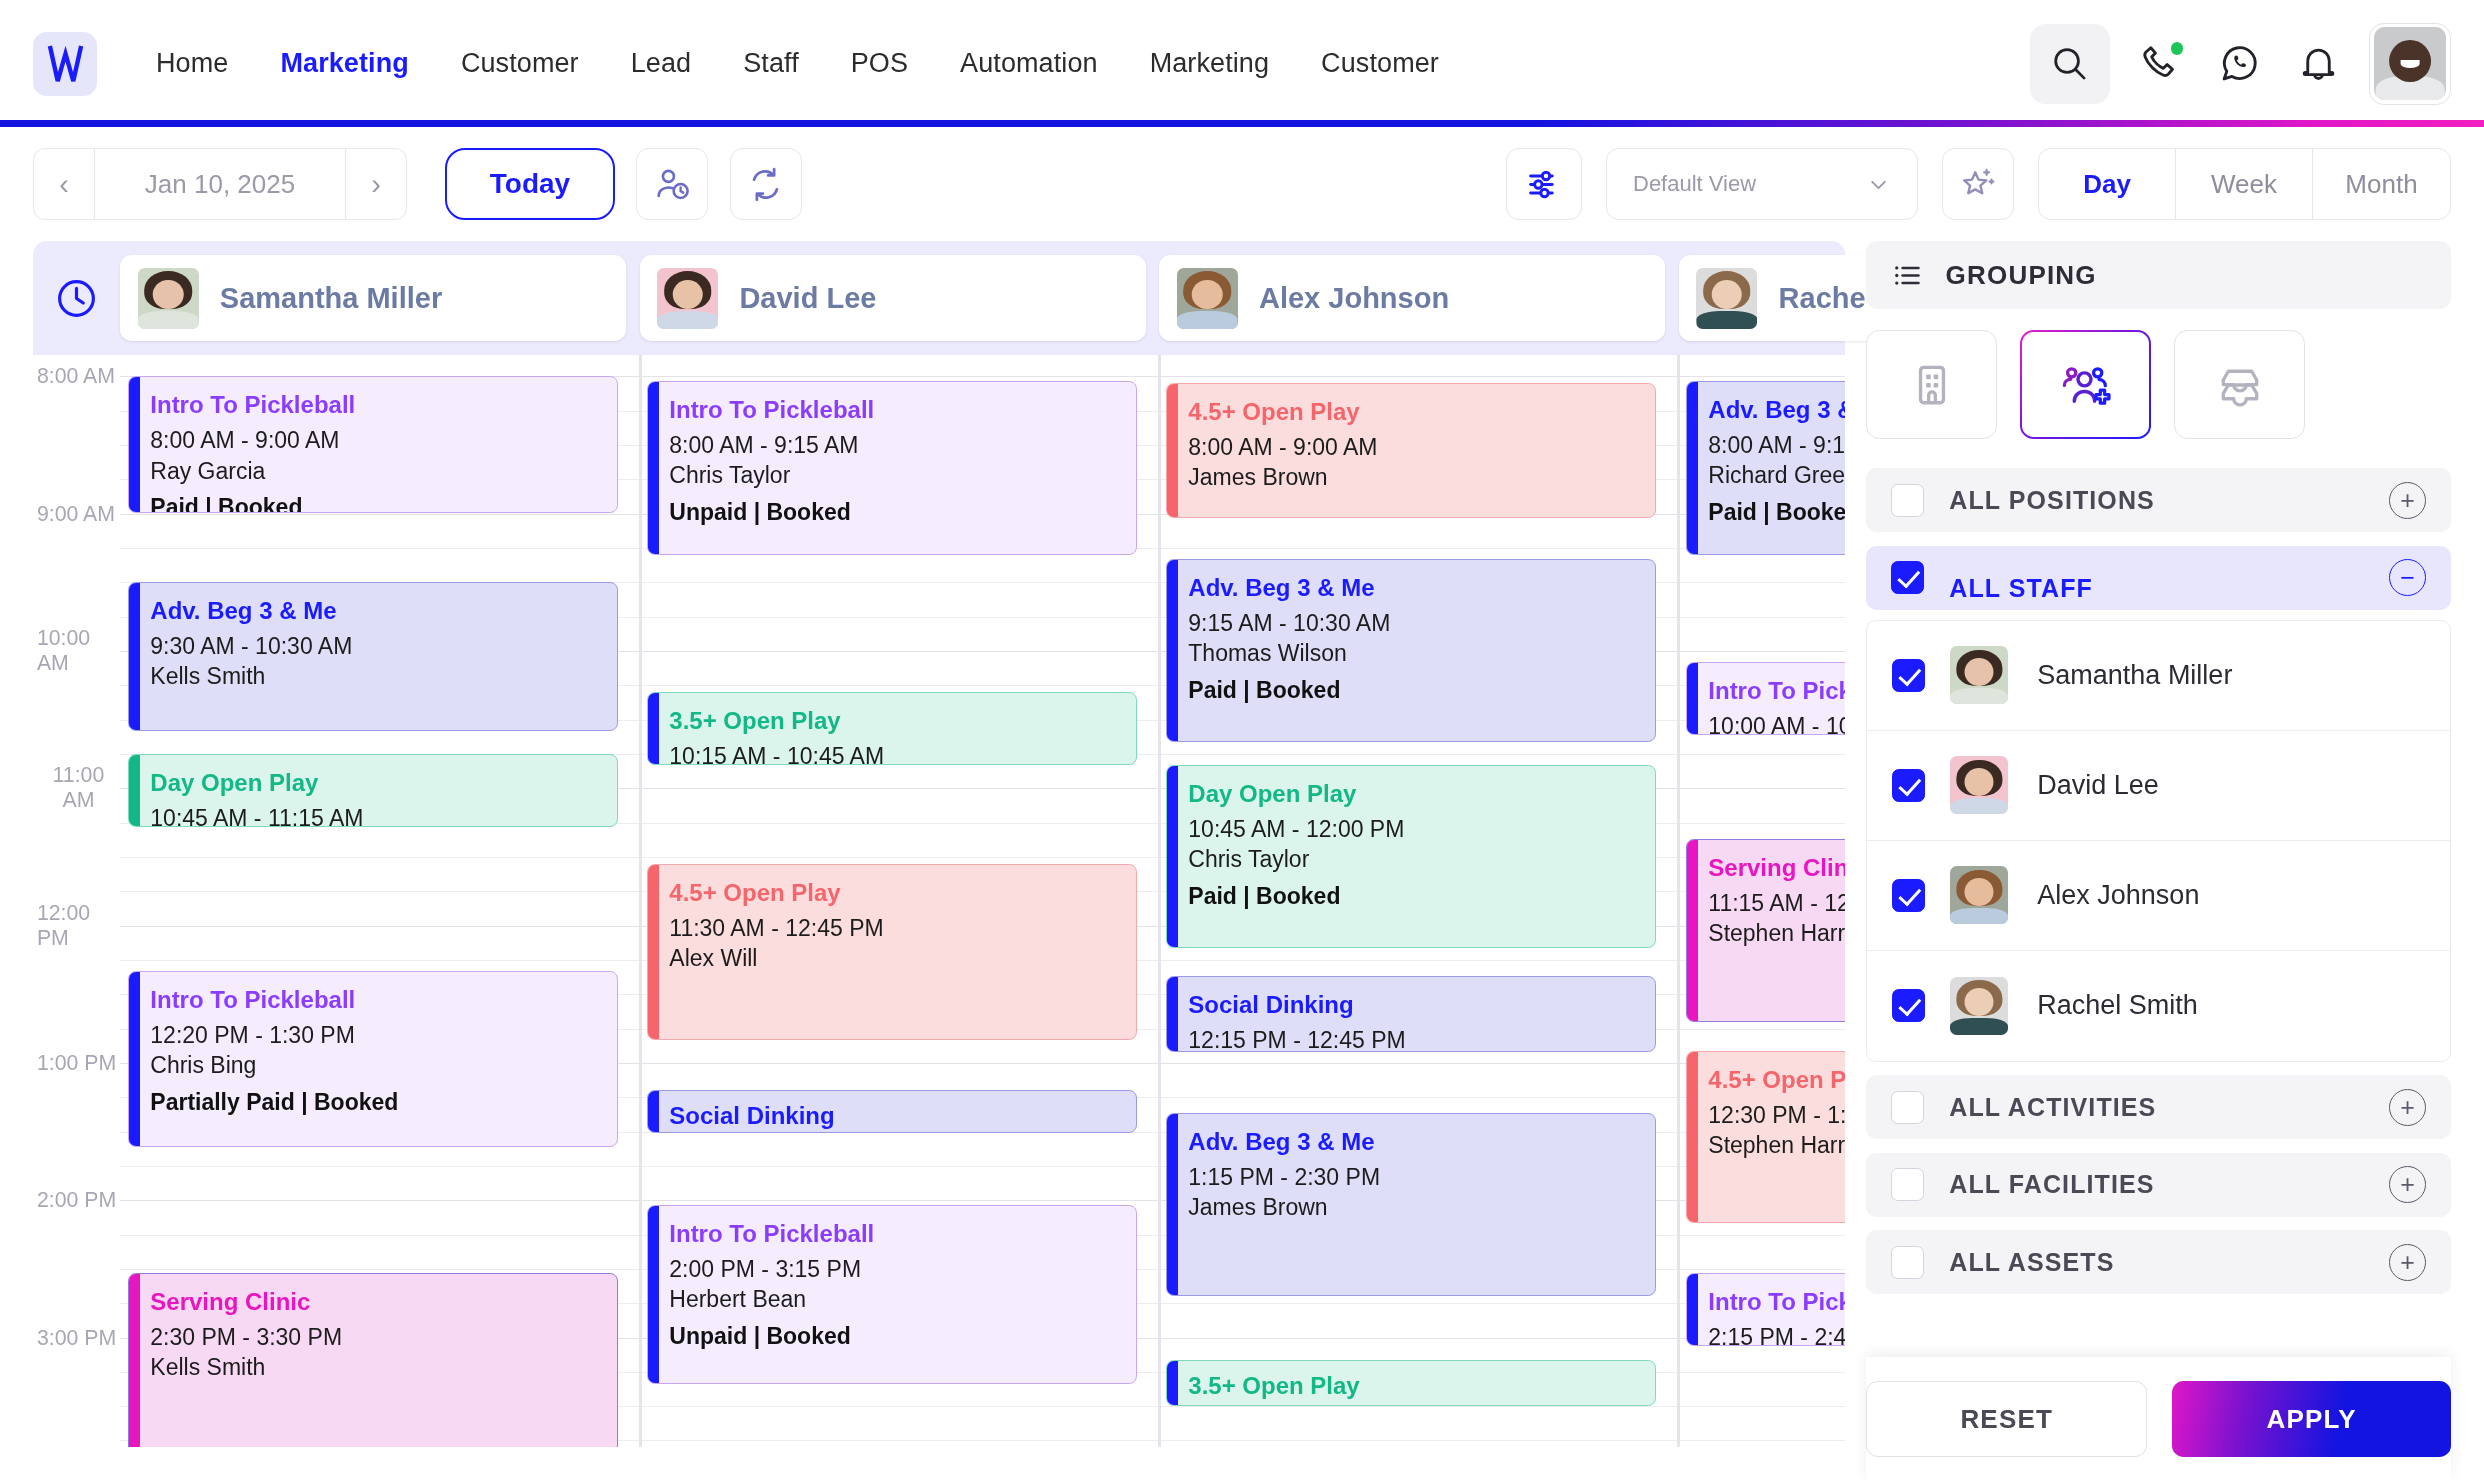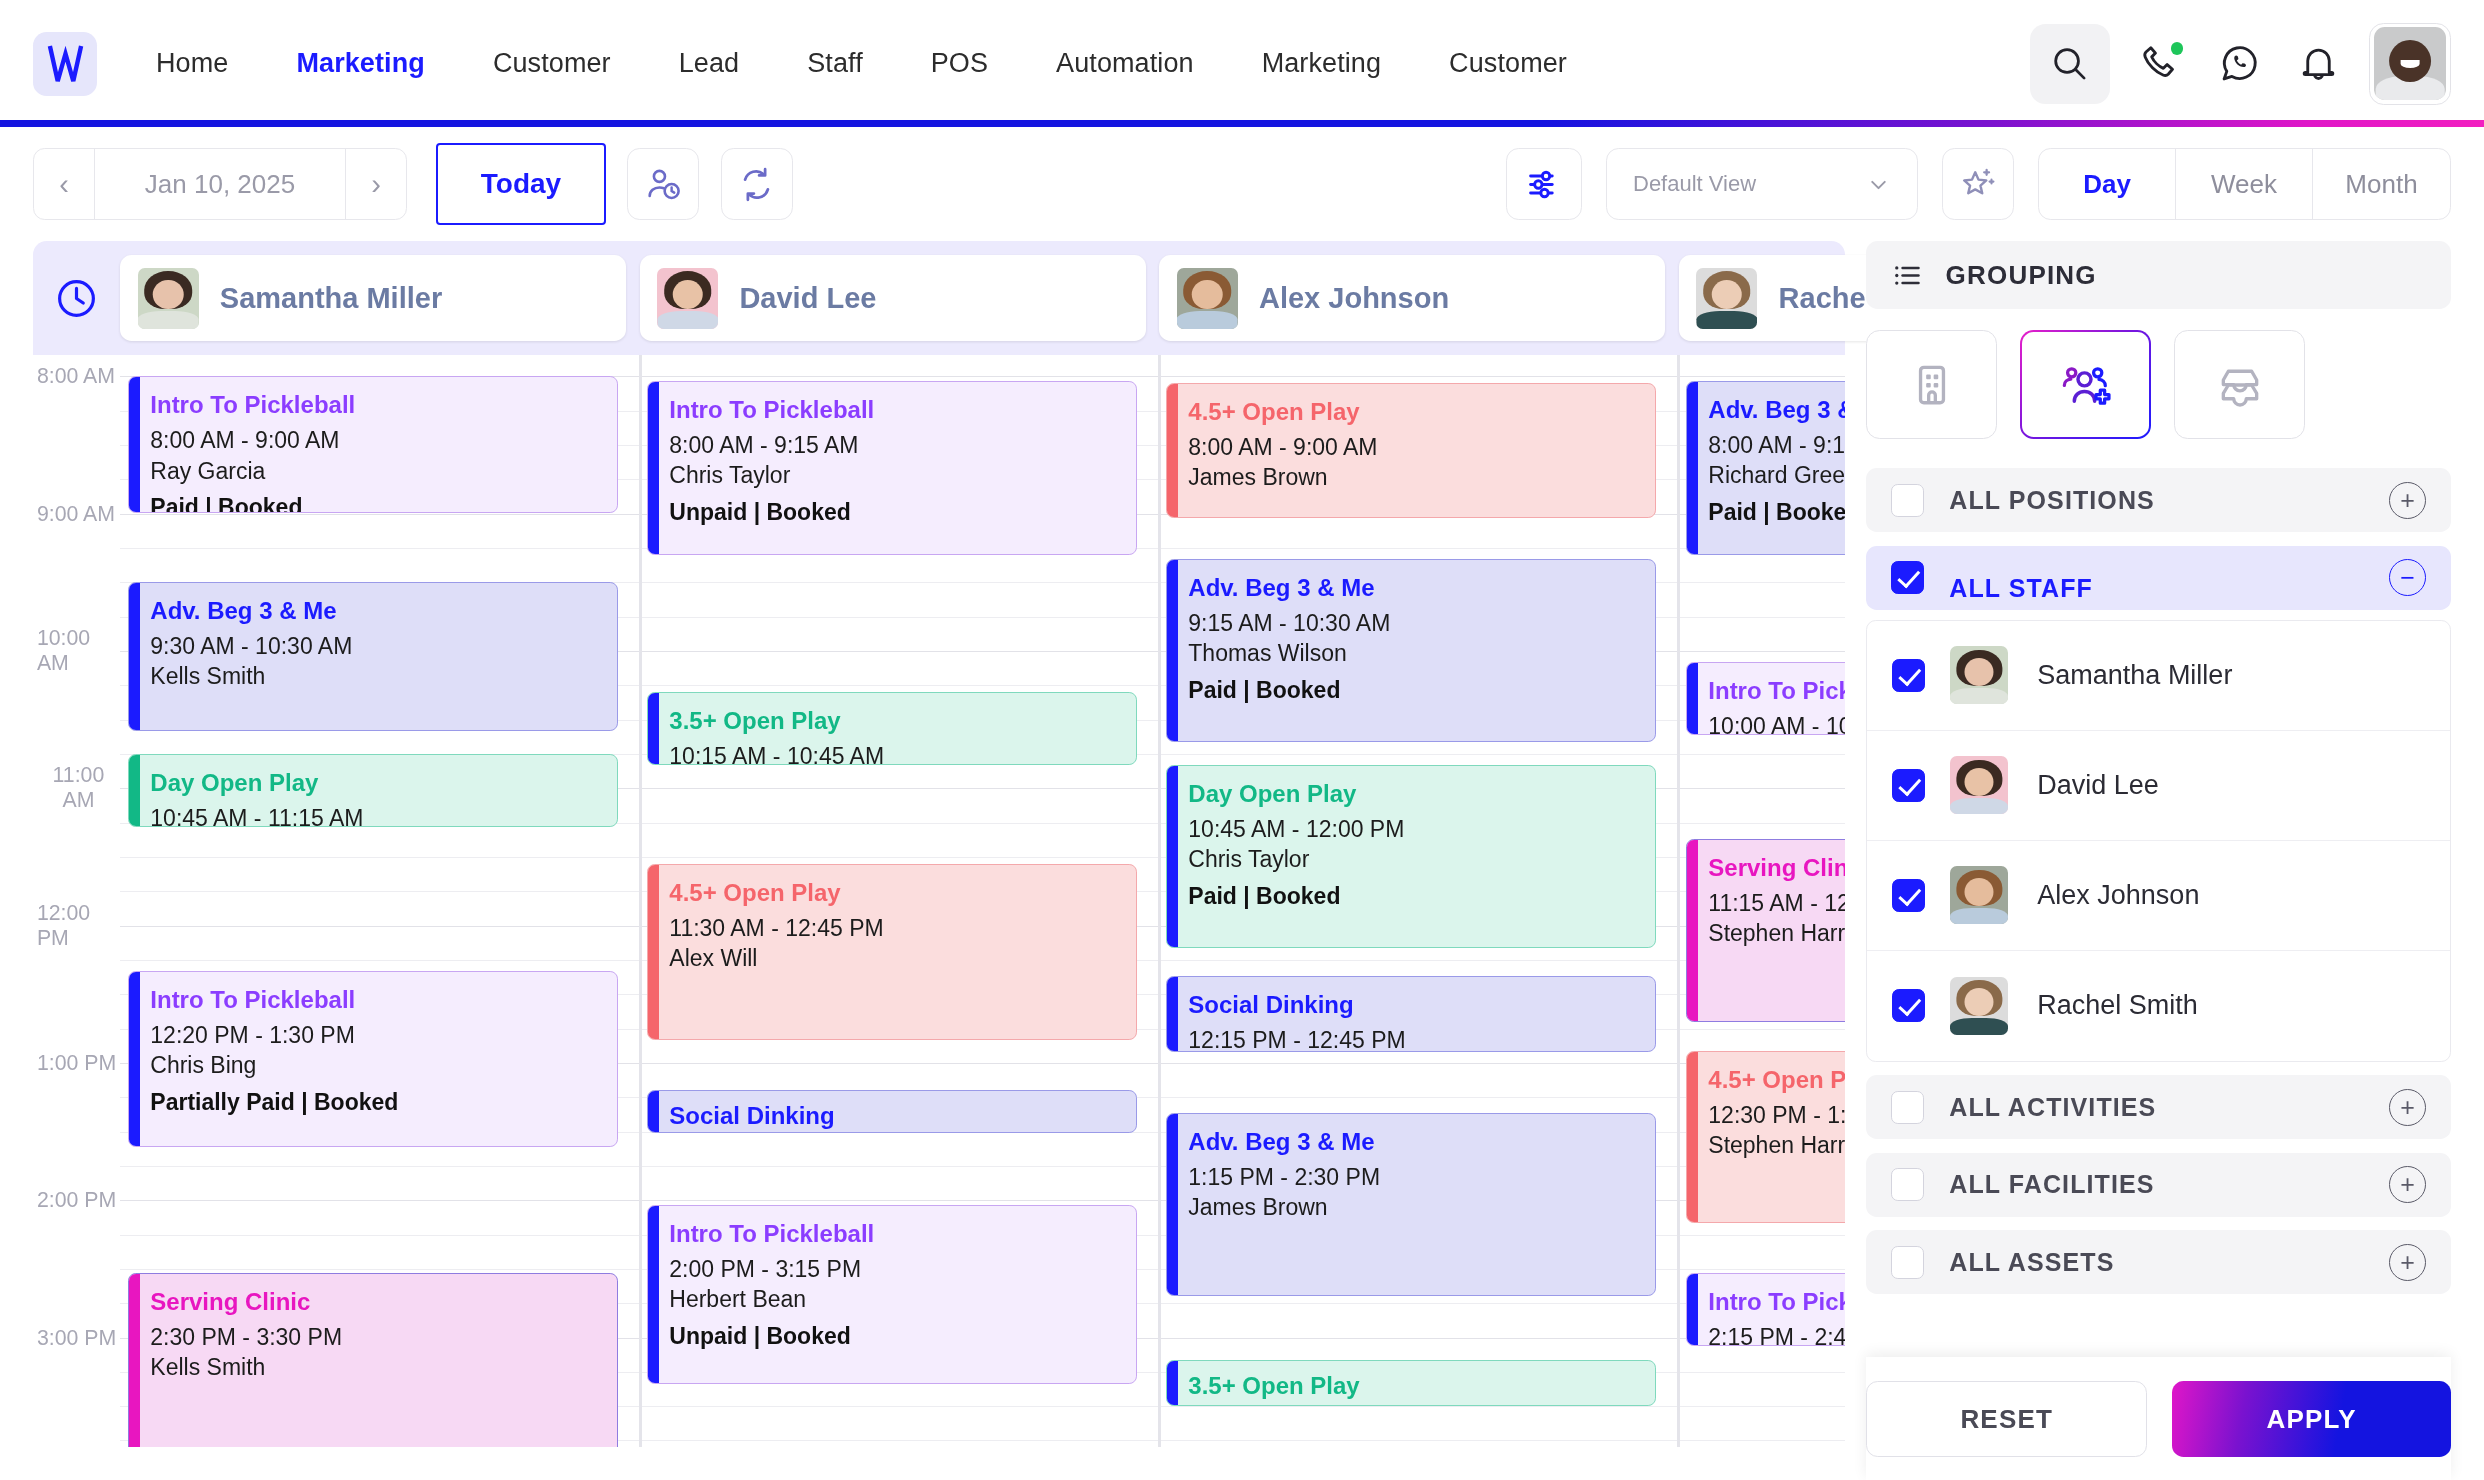--- a/index.html
+++ b/index.html
@@ -18,21 +18,21 @@
     background:#fff;
     padding:0 33px 0 33px;
     position:relative;
   }
   .logo-box{
     width:64px;height:64px;border-radius:13.6px;background:#e6e6fb;
     display:flex;align-items:center;justify-content:center;
     flex:0 0 auto; margin-right:33px;
   }
   .logo-box svg{display:block;}
-  .nav-links{display:flex;align-items:center;gap:16px;}
+  .nav-links{display:flex;align-items:center;gap:0;}
   .nav-link{
     font-size:27px; color:#2c2c2c; padding:0 26px; white-space:nowrap;
     cursor:pointer; letter-spacing:0.1px;
   }
   .nav-link.active{color:#1b1bff;font-weight:bold;}
   .nav-right{margin-left:auto;display:flex;align-items:center;gap:21.3px;}
   .icon-btn{
     width:58px;height:58px;border-radius:12.6px;display:flex;align-items:center;justify-content:center;
     cursor:pointer;
   }
@@ -80,21 +80,21 @@
   .date-arrow{
     width:60px;height:100%;display:flex;align-items:center;justify-content:center;
     color:#9a9aa8;font-size:29px;cursor:pointer;
   }
   .date-label{
     min-width:252px;height:100%;display:flex;align-items:center;justify-content:center;
     border-left:1.5px solid #e7e7ec;border-right:1.5px solid #e7e7ec;
     color:#9a9aa8;font-size:26px;padding:0 23px;
   }
   .today-btn{
-    margin-left:29px;width:170px;height:82px;border:2.4px solid #1b1bff;border-radius:4px;
+    margin-left:38px;width:170px;height:72px;border:2.4px solid #1b1bff;border-radius:20px;
     display:flex;align-items:center;justify-content:center;
     color:#1b1bff;font-weight:bold;font-size:28px;background:#fff;cursor:pointer;
   }
   .sq-btn{
     margin-left:21.3px;width:72px;height:72px;border:1.5px solid #e7e7ec;border-radius:12.6px;
     display:flex;align-items:center;justify-content:center;background:#fff;cursor:pointer;
   }
   .toolbar-right{margin-left:auto;display:flex;align-items:center;}
   .filter-btn{
     width:76px;height:72px;border:1.5px solid #e7e7ec;border-radius:12.6px;

